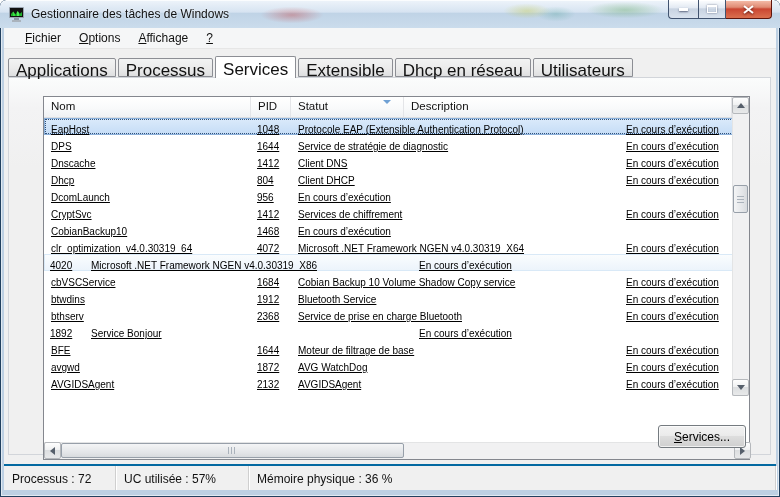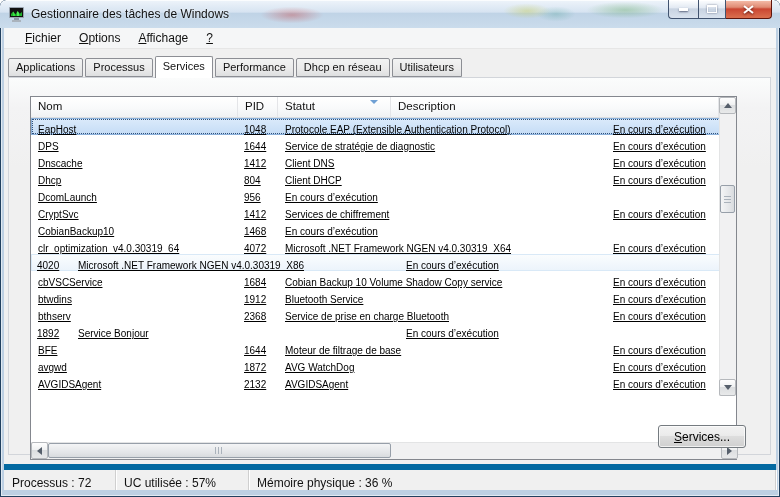--- a/index.html
+++ b/index.html
@@ -67,36 +67,36 @@
     display: flex; align-items: stretch; padding-left: 12px;
   }
   .menu-item { font-size: 12px; color: #111; padding: 3px 9px 0; cursor: default; }
   .menu-item u { text-decoration: underline; }
 
   
   .client { position: absolute; top: 49px; left: 4px; right: 4px; bottom: 33px; background: #f0f0f0; }
 
   .tabs { position: absolute; left: 4px; top: 7px; height: 21px; display: flex; align-items: flex-end; z-index: 2; }
   .tab {
-    height: 19px; padding: 2px 7px 12px; margin-right: 2px; font-size: 11px; color: #111;
+    height: 19px; padding: 2px 7px 12px; margin-right: 2px; font-size: 17px; color: #111;
     background: linear-gradient(180deg, #f2f3f3, #ebebeb 55%, #dedfe0);
     border: 1px solid #8c8e94; border-radius: 2px 2px 0 0; cursor: default; white-space: nowrap;
   }
   .tab.active {
     height: 22px; padding-top: 3px; margin-bottom: -1px; background: #fff; border-bottom: none; z-index: 3;
   }
 
   .tabpage {
     position: absolute; left: 4px; right: 5px; top: 28px; bottom: 9px;
     background: linear-gradient(180deg, #fbfcfc, #f3f3f4 30px, #f0f0f0 90px);
     border: 1px solid #d2d5da; z-index: 1;
   }
 
   
-  .listview { position: absolute; left: 21px; top: 18px; width: 707px; height: 364px; background: #fff; border: 1px solid #84878e; }
+  .listview { position: absolute; left: 34px; top: 18px; width: 707px; height: 364px; background: #fff; border: 1px solid #84878e; }
   .lv-header {
     position: absolute; left: 0; top: 0; width: 688px; height: 21px; display: flex;
     background: linear-gradient(180deg, #ffffff, #f9fafb 55%, #f0f1f3);
     border-bottom: 1px solid #dcdee1; font-size: 11.5px; color: #111;
   }
   .hcell { padding: 3px 0 0 7px; border-right: 1px solid #e4e5e8; position: relative; white-space: nowrap; cursor: default; }
   .c-nom { width: 207px; } .c-pid { width: 40px; } .c-desc { width: 328px; } .c-statut { flex: 1; }
   .sort-arrow {
     position: absolute; right: 12px; top: 3px; width: 0; height: 0;
     border-left: 4px solid transparent; border-right: 4px solid transparent;
@@ -148,21 +148,21 @@
     font-family: inherit; font-size: 12px; color: #000;
     background: linear-gradient(180deg, #f2f2f2, #ebebeb 45%, #dddddd 50%, #cfcfcf);
     border: 1px solid #757b80; border-radius: 3px;
     box-shadow: inset 0 0 0 1px rgba(255,255,255,.7);
     cursor: default;
   }
 
   
   .statusbar {
     position: absolute; left: 4px; right: 4px; top: 464px; height: 26px;
-    background: #f0f0f0; border-top: 6px solid #0369a1;
+    background: #f0f0f0; border-top: 2px solid #0369a1;
     display: flex; align-items: stretch; font-size: 12px; color: #111;
   }
   .pane { padding: 6px 8px 0; border-right: 1px solid #cfcfcf; box-shadow: 1px 0 0 #fff; white-space: nowrap; }
   .pane.p0 { width: 112px; } .pane.p1 { width: 133px; } .pane.p2 { flex: 1; }
 </style>
 </head>
 <body>
 
 <div class="window">
 
@@ -195,21 +195,21 @@
       <div class="menu-item"><u>O</u>ptions</div>
       <div class="menu-item"><u>A</u>ffichage</div>
       <div class="menu-item"><u>?</u></div>
     </div>
 
   <div class="client">
     <div class="tabs">
         <div class="tab">Applications</div>
         <div class="tab">Processus</div>
         <div class="tab active">Services</div>
-        <div class="tab">Performance</div>
+        <div class="tab">Extensible</div>
         <div class="tab">Dhcp en réseau</div>
         <div class="tab">Utilisateurs</div>
       </div>
 
     <div class="tabpage">
 
       <div class="listview">
         <div class="lv-header">
             <div class="hcell c-nom">Nom</div>
             <div class="hcell c-pid">PID</div>

